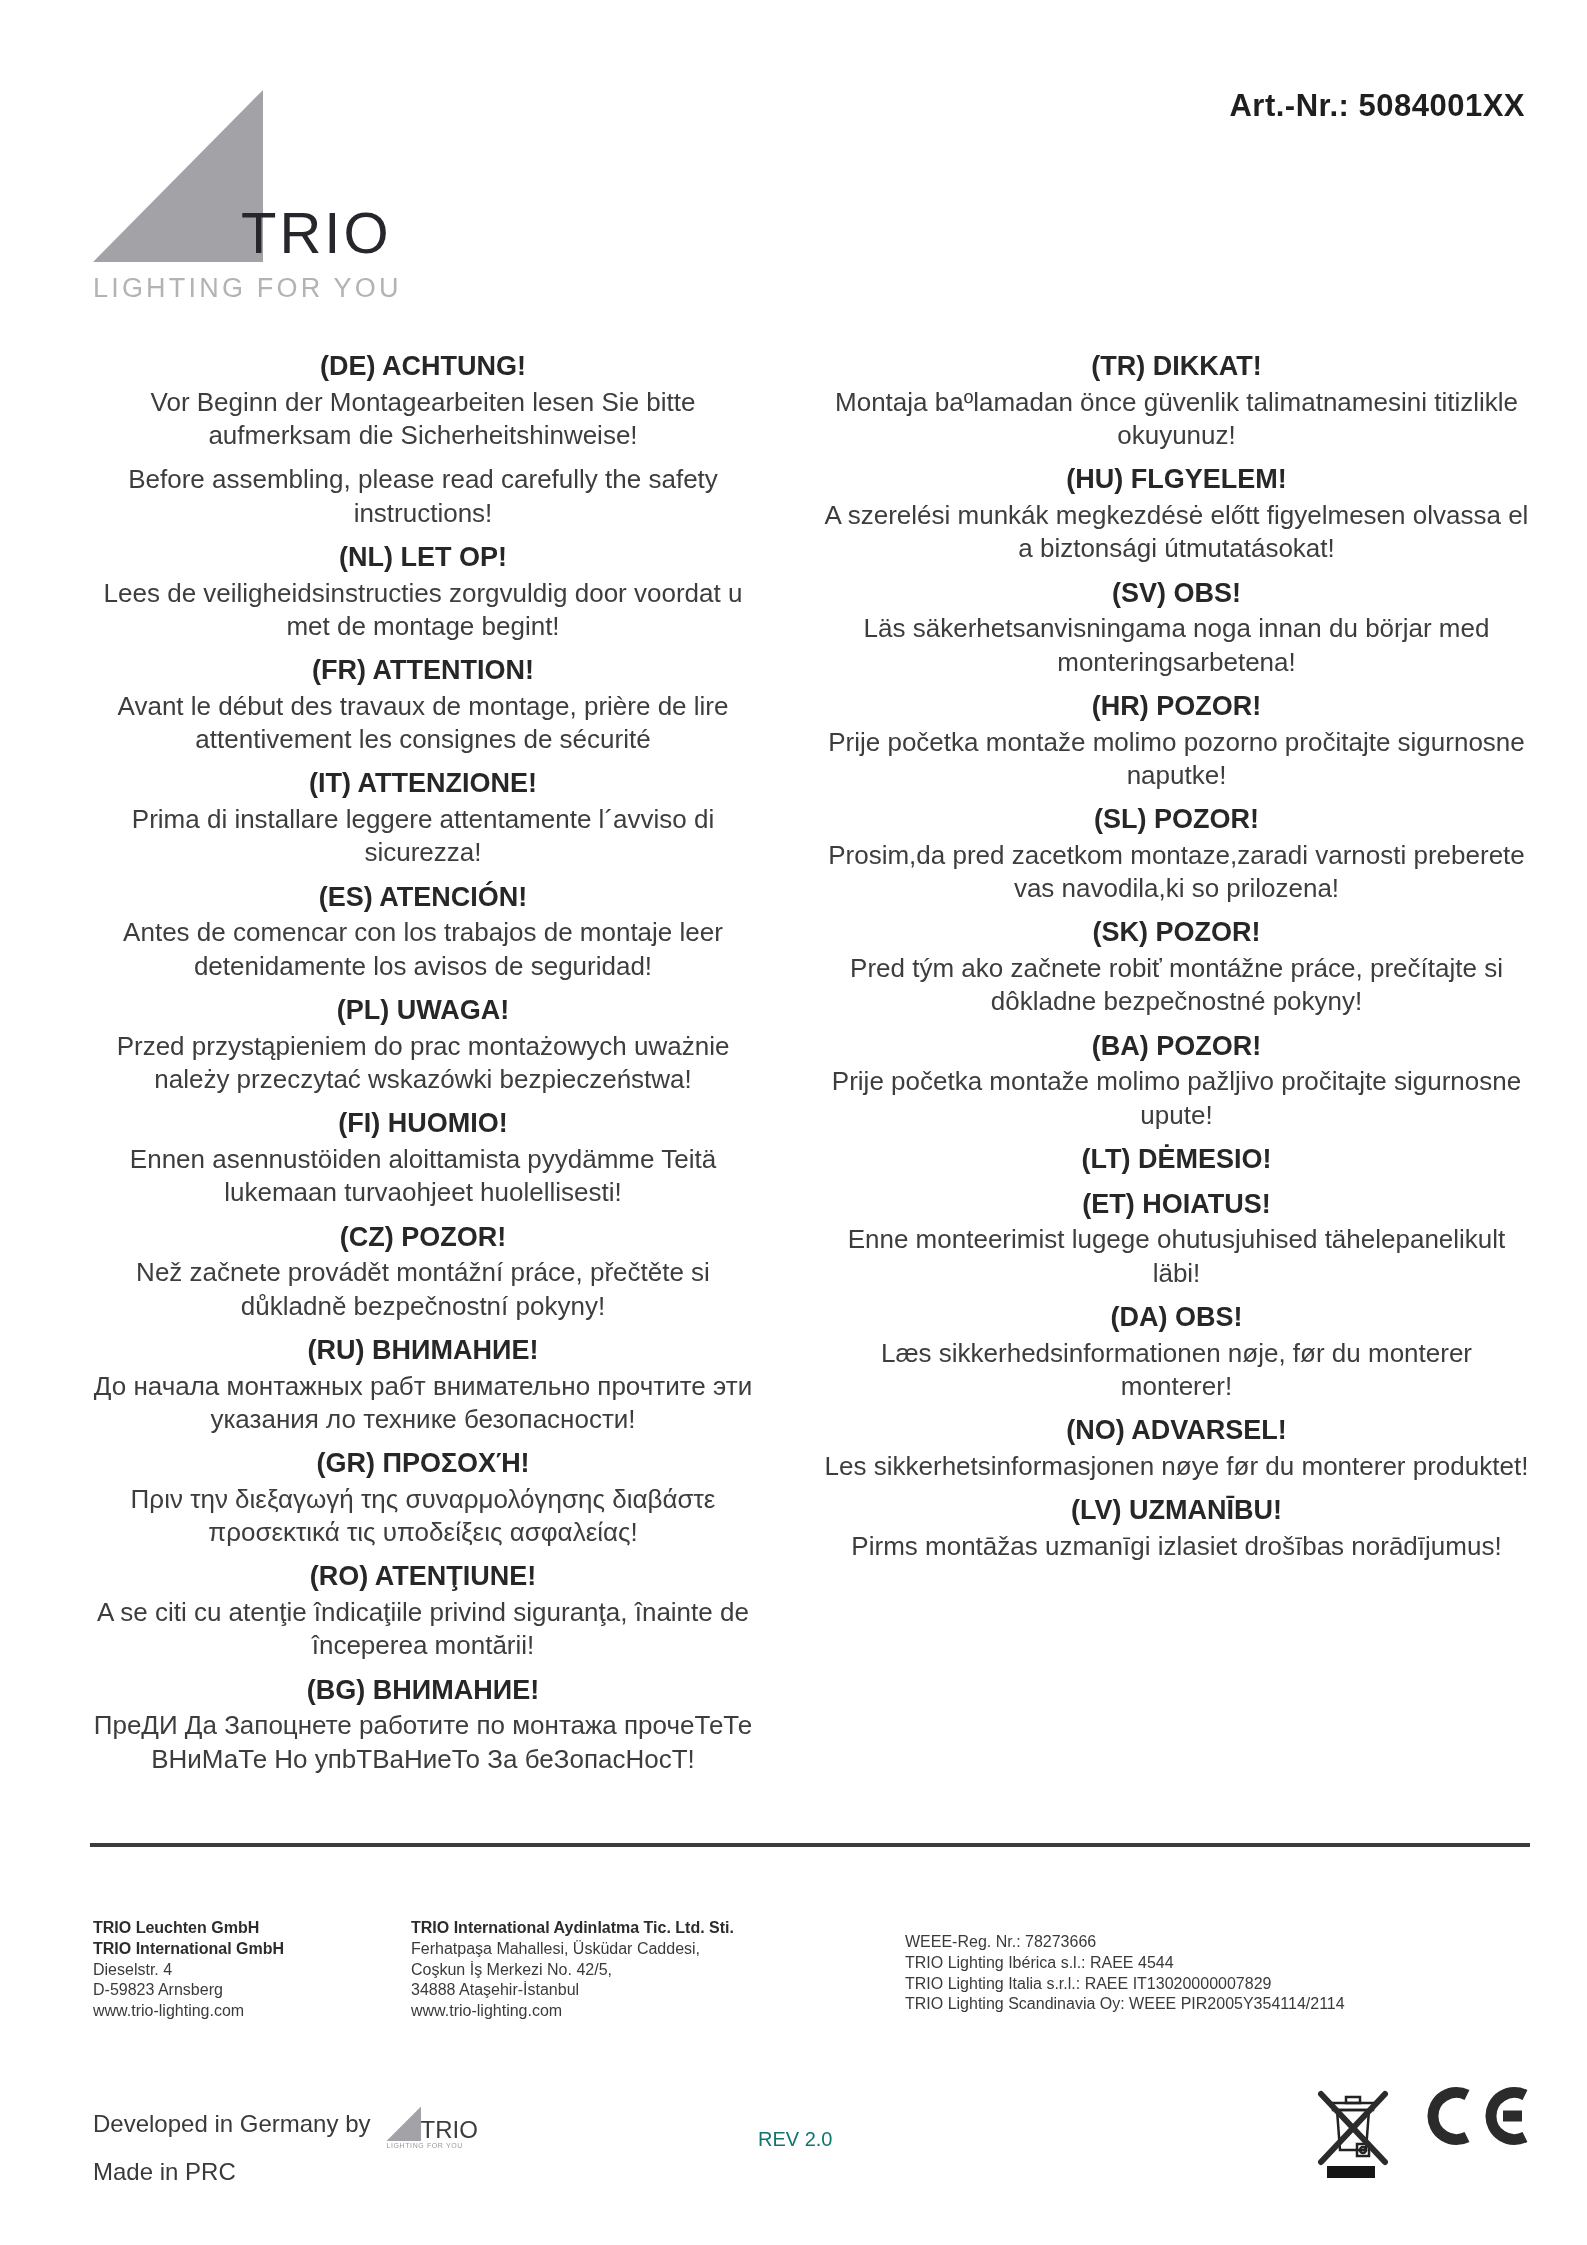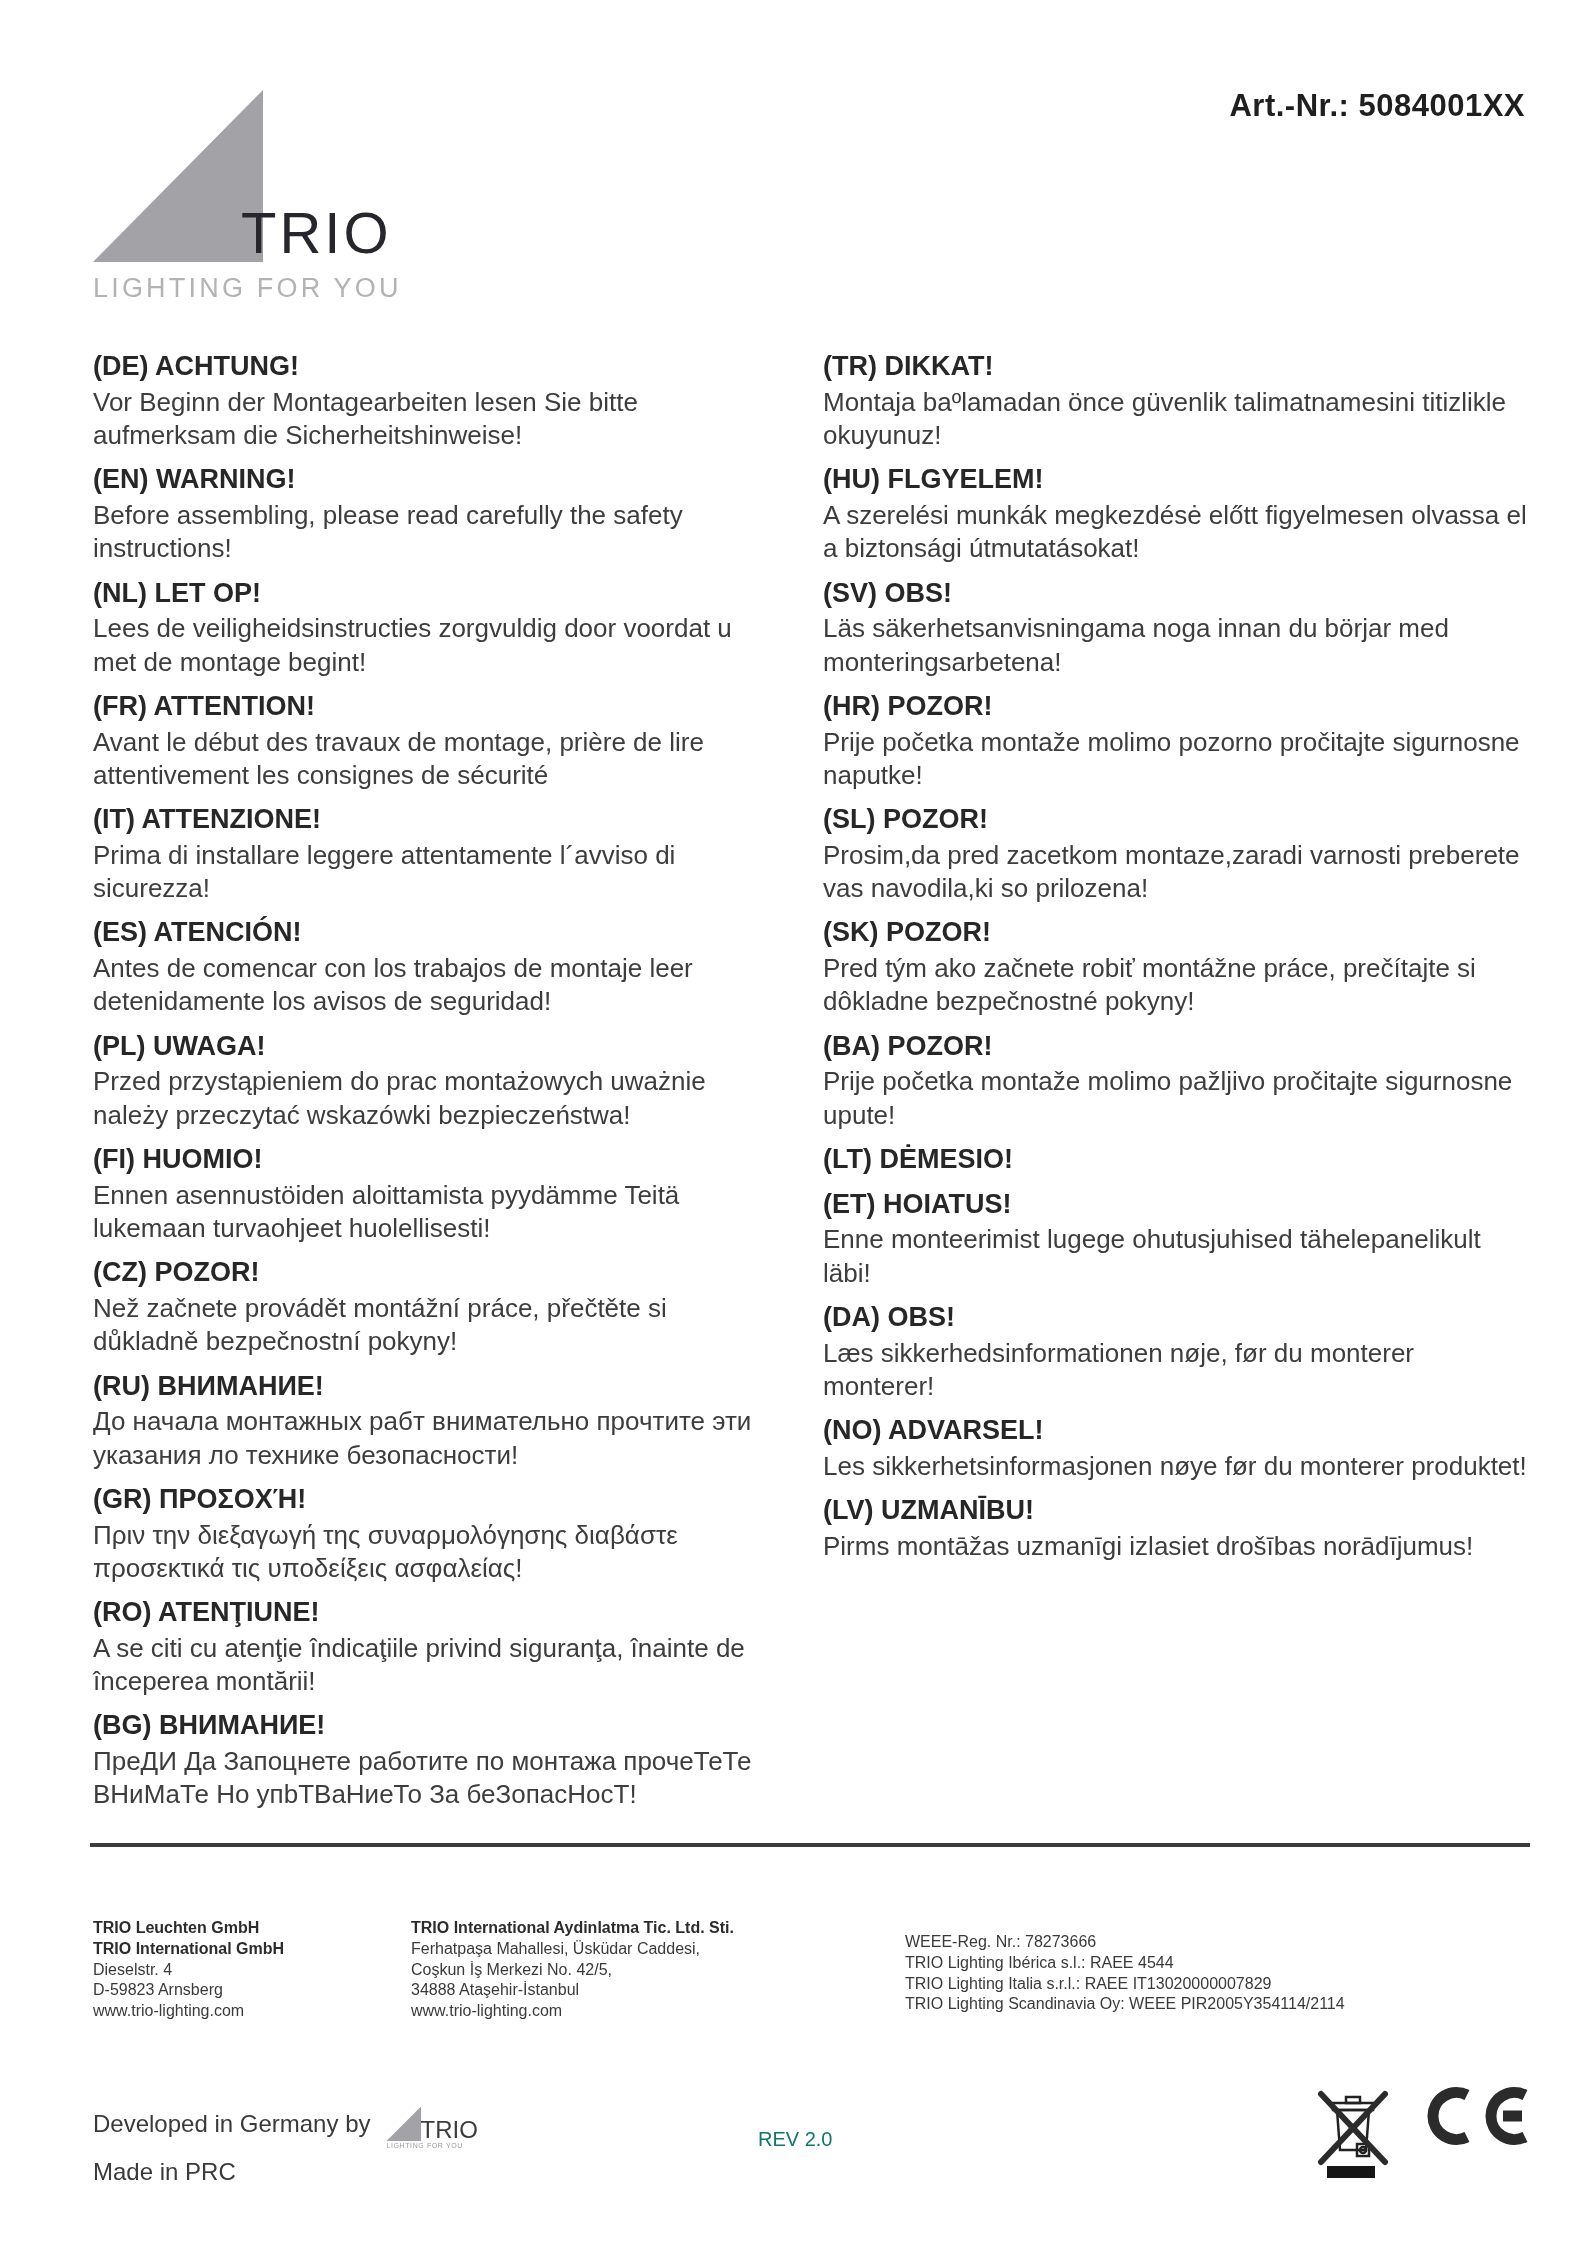--- a/index.html
+++ b/index.html
@@ -29,21 +29,21 @@
     font-size: 58px; font-weight: 300; letter-spacing: 3px;
     color: #26262c; line-height: 1; white-space: nowrap;
   }
   .logo-tag {
     position: absolute; left: 0; top: 183px;
     font-size: 27px; letter-spacing: 3.2px; color: #b3b3b6; white-space: nowrap;
   }
 
   
   .cols { position: absolute; top: 350px; left: 93px; display: flex; gap: 70px; }
-  .col { width: 660px; }
+  .col { width: 660px; text-align: center; }
   .col.right { width: 707px; }
   .warn { margin-bottom: 11px; }
   .warn h3 { margin: 0 0 2px 0; font-size: 27px; font-weight: 700; color: #272727; line-height: 1.25; }
   .warn p  { margin: 0; font-size: 26px; line-height: 1.28; color: #3d3d3d; }
 
   .divider { position: absolute; top: 1843px; left: 90px; width: 1440px; height: 4px; background: #3c3c3c; }
 
   
   .footer { position: absolute; top: 1918px; left: 93px; width: 1440px; display: flex; }
   .f-col  { font-size: 16px; line-height: 1.3; color: #3a3a3a; }
@@ -82,21 +82,20 @@
 
   <div class="cols">
     <div class="col left">
 
         <section class="warn">
           <h3><span>(DE)</span> <span>ACHTUNG!</span></h3>
           <p>Vor Beginn der Montagearbeiten lesen Sie bitte aufmerksam die Sicherheitshinweise!</p>
         </section>
 
         <section class="warn">
-          <h3><span>(EN)</span> <span>WARNING!</span></h3>
           <p>Before assembling, please read carefully the safety instructions!</p>
         </section>
 
         <section class="warn">
           <h3><span>(NL)</span> <span>LET OP!</span></h3>
           <p>Lees de veiligheidsinstructies zorgvuldig door voordat u met de montage begint!</p>
         </section>
 
         <section class="warn">
           <h3><span>(FR)</span> <span>ATTENTION!</span></h3>

